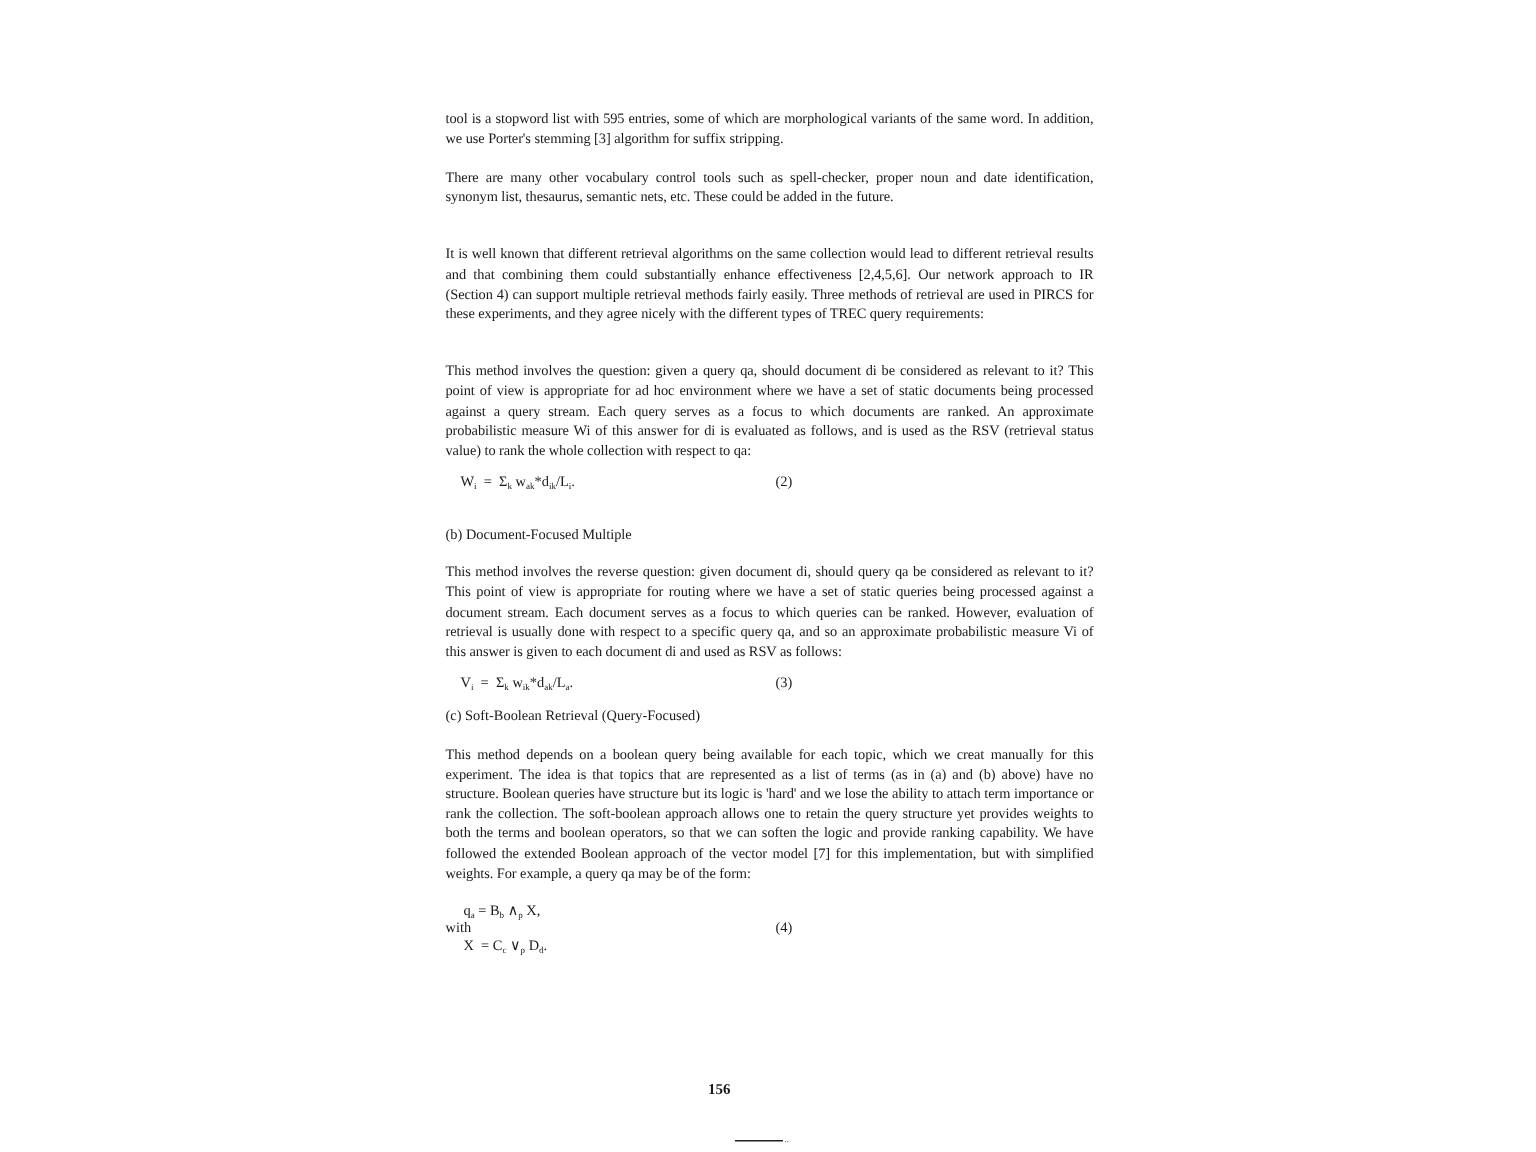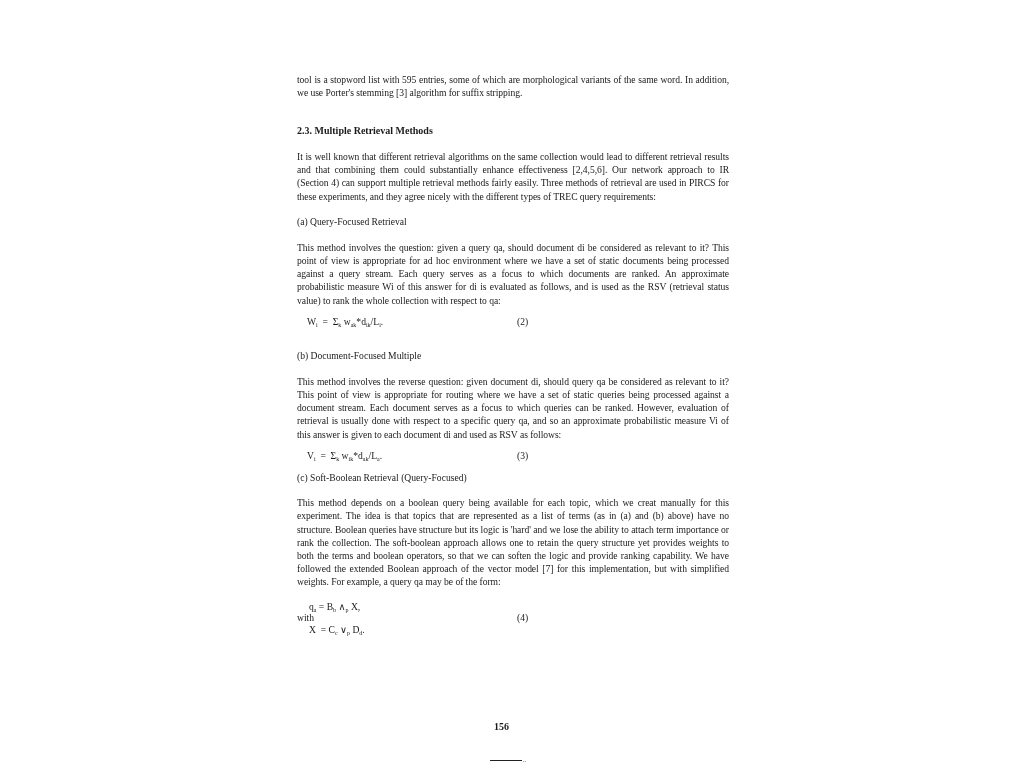--- a/index.html
+++ b/index.html
@@ -14,36 +14,35 @@
   .sub { font-size: 9.6px; margin: 0; line-height: 13px; }
   .eq { position: relative; font-size: 9.6px; height: 14px; line-height: 14px; }
   .eq .lhs { position: absolute; left: 10px; }
   .eq .num { position: absolute; left: 220px; }
   sub { font-size: 6px; vertical-align: -2px; line-height: 0; }
   .eq4 { position: relative; font-size: 9.6px; height: 38px; }
   .eq4 .l1 { position: absolute; left: 12px; top: 0; }
   .eq4 .l2 { position: absolute; left: 0; top: 11px; }
   .eq4 .l3 { position: absolute; left: 12px; top: 23px; }
   .eq4 .num { position: absolute; left: 220px; top: 11px; }
-  .pagenum { position: absolute; left: 494px; top: 721px; font-size: 10px; font-weight: bold; }
+  .pagenum { position: absolute; left: 472px; top: 721px; font-size: 10px; font-weight: bold; }
   .footline { position: absolute; left: 490px; top: 760px; width: 32px; height: 1px; background: #222; }
   .footdots { position: absolute; left: 523px; top: 757px; font-size: 6px; color: #444; }
 </style>
 </head>
 <body>
 
 <div class="page">
   <p class="p">tool is a stopword list with 595 entries, some of which are morphological variants of the same word. In addition, we use Porter's stemming [3] algorithm for suffix stripping.</p>
   <div class="gap"></div>
+  <p class="p">There are many other vocabulary control tools such as spell-checker, proper noun and date identification, synonym list, thesaurus, semantic nets, etc. These could be added in the future.</p>
   <div class="gap"></div>
-  <p class="h">2.3. Multiple Retrieval Methods</p>
   <div class="gap"></div>
   <p class="p">It is well known that different retrieval algorithms on the same collection would lead to different retrieval results and that combining them could substantially enhance effectiveness [2,4,5,6]. Our network approach to IR (Section 4) can support multiple retrieval methods fairly easily. Three methods of retrieval are used in PIRCS for these experiments, and they agree nicely with the different types of TREC query requirements:</p>
   <div class="gap"></div>
-  <p class="sub">(a) Query-Focused Retrieval</p>
   <div class="gap"></div>
   <p class="p">This method involves the question: given a query qa, should document di be considered as relevant to it? This point of view is appropriate for ad hoc environment where we have a set of static documents being processed against a query stream. Each query serves as a focus to which documents are ranked. An approximate probabilistic measure Wi of this answer for di is evaluated as follows, and is used as the RSV (retrieval status value) to rank the whole collection with respect to qa:</p>
   <div style="height:8px"></div>
   <div class="eq">
     <span class="lhs">W<sub>i</sub> &nbsp;= &nbsp;Σ<sub>k</sub> w<sub>ak</sub>*d<sub>ik</sub>/L<sub>i</sub>.</span>
     <span class="num">(2)</span>
   </div>
   <div style="height:8px"></div>
   <div class="gap"></div>
   <p class="sub">(b) Document-Focused Multiple</p>

